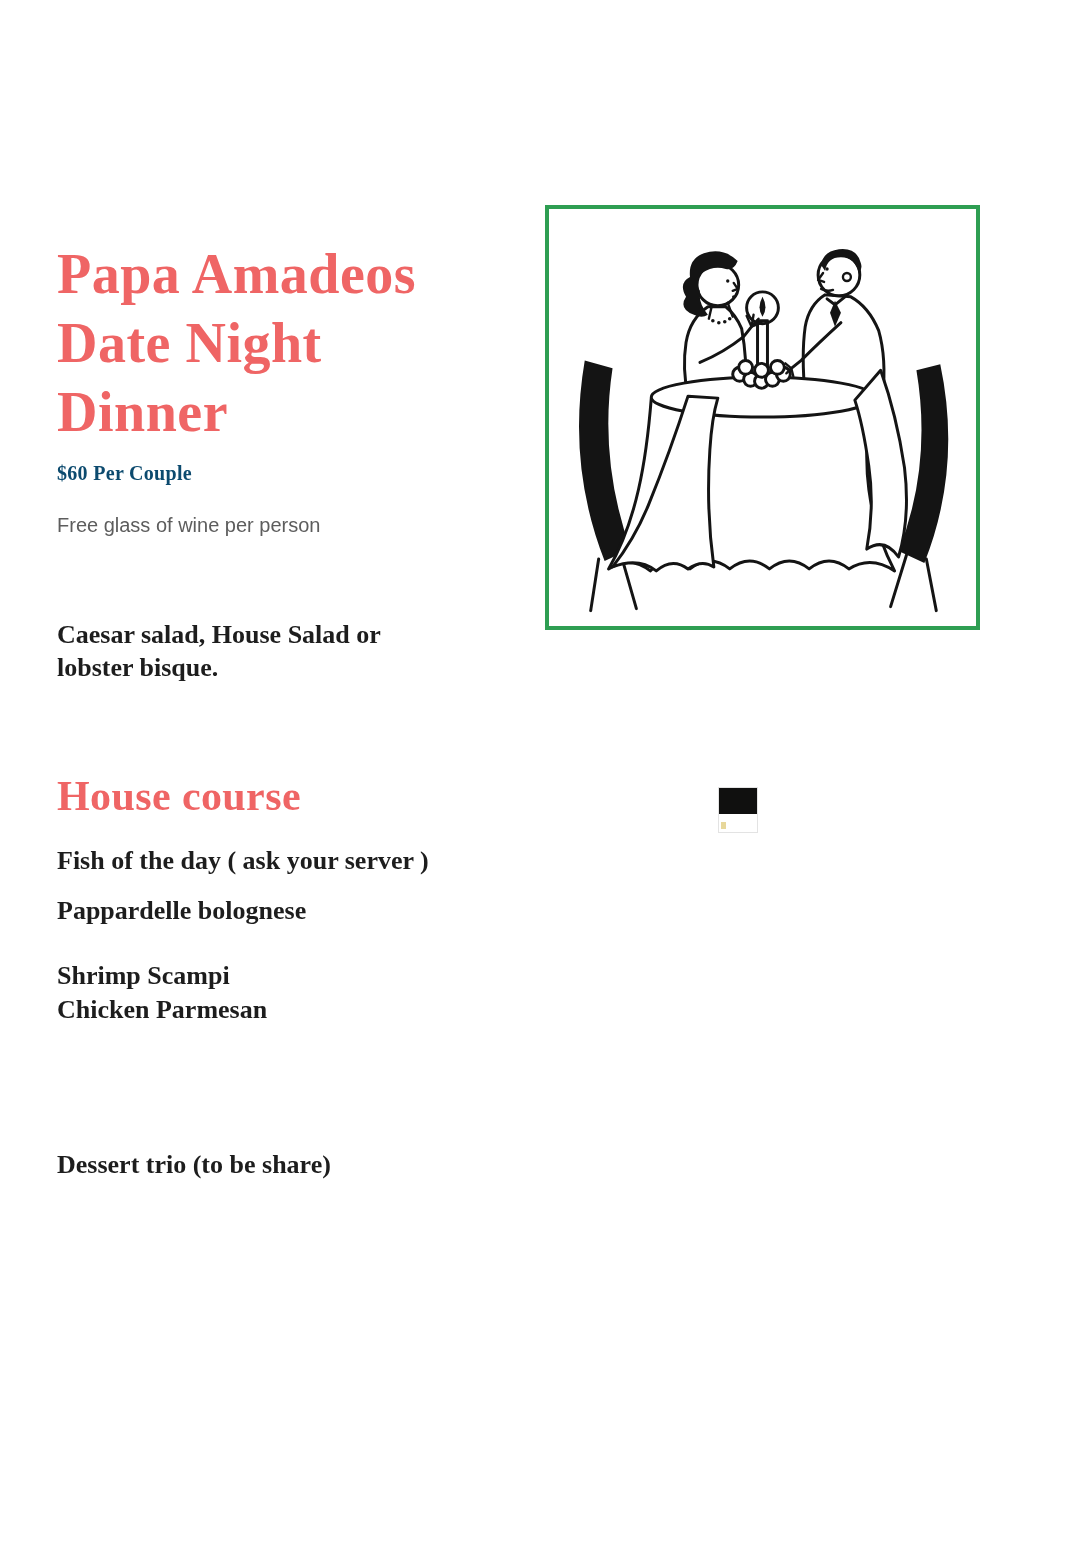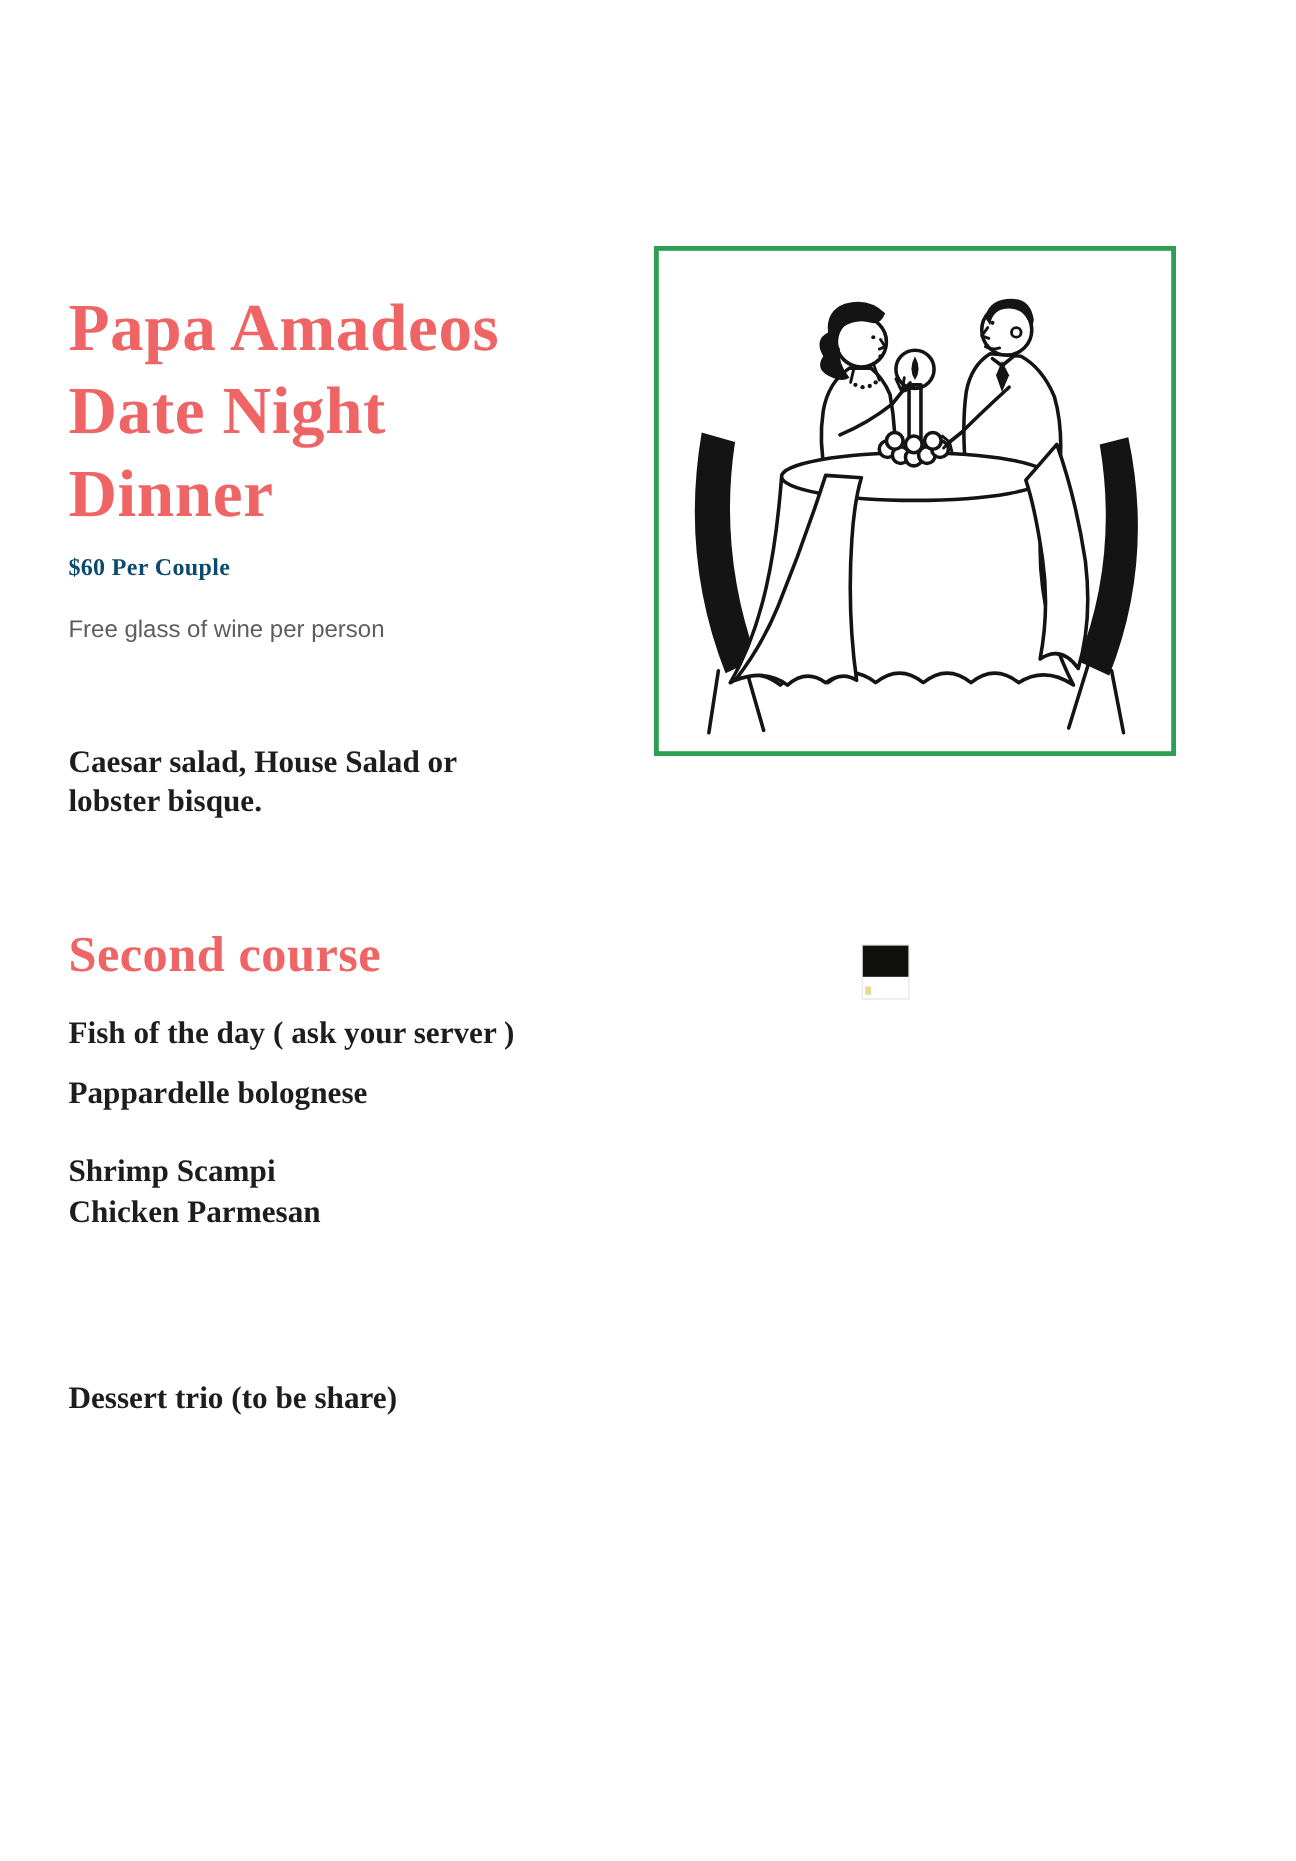--- a/index.html
+++ b/index.html
@@ -109,21 +109,21 @@
 <body>
 
 <div class="page">
 
   <div class="title">Papa Amadeos Date Night Dinner</div>
   <div class="price">$60 Per Couple</div>
   <div class="wine-note">Free glass of wine  per person</div>
 
   <div class="item first-item">Caesar salad, House Salad or lobster bisque.</div>
 
-  <div class="course-heading h-second">Second course</div>
+  <div class="course-heading h-second">House course</div>
   <div class="item i1">Fish of the day ( ask your server )</div>
   <div class="item i2">Pappardelle bolognese</div>
   <div class="item i3">Shrimp Scampi</div>
   <div class="item i4">Chicken Parmesan</div>
 
   <div class="item dessert">Dessert trio (to be share)</div>
 
   <div class="frame">
     <svg viewBox="0 0 430 415">
       <g stroke="#141414" stroke-width="3" fill="none" stroke-linecap="round" stroke-linejoin="round">

